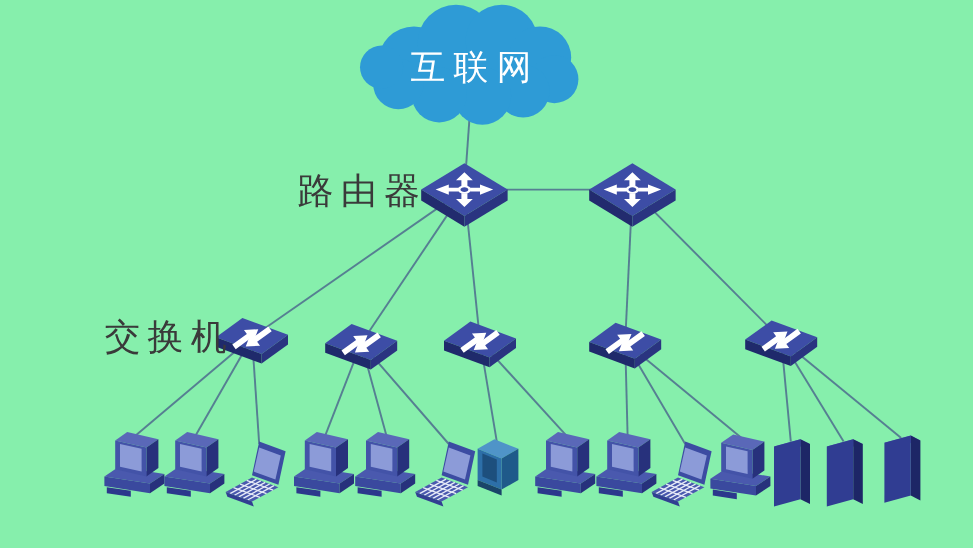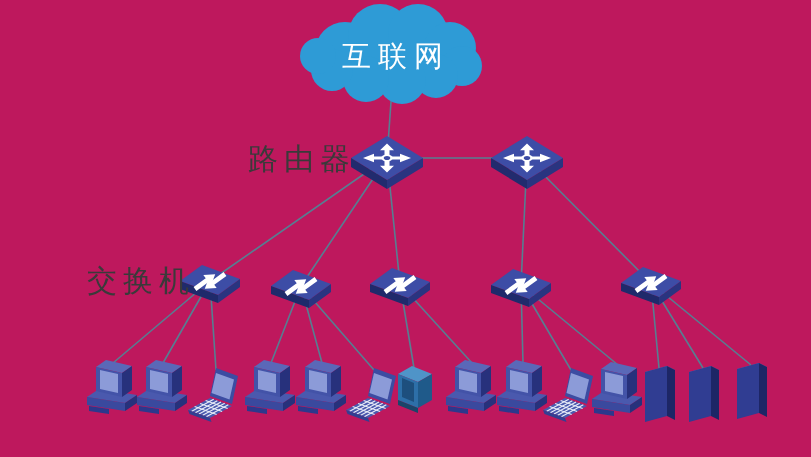--- a/index.html
+++ b/index.html
@@ -1,16 +1,16 @@
 <!DOCTYPE html>
 <html><head>
 <meta charset="utf-8">
 <style>
   html,body{margin:0;padding:0;background:#ffffff;}
-  .stage{position:relative;width:811px;height:457px;background:#be185d;overflow:hidden;
+  .stage{position:relative;width:811px;height:457px;background:#86efac;overflow:hidden;
          font-family:"DejaVu Serif","Liberation Serif",serif;}
   svg{display:block;}
   #edges-layer line{stroke-width:1.6;fill:none;}
   .diagram-label{font-family:"DejaVu Serif","Liberation Serif",serif;
                  font-size:30px;letter-spacing:6px;fill:#3a3a3a;}
   .cloud-label{font-family:"DejaVu Serif","Liberation Serif",serif;
                font-size:29px;letter-spacing:7px;fill:#ffffff;}
 </style>
 </head>
 <body>

